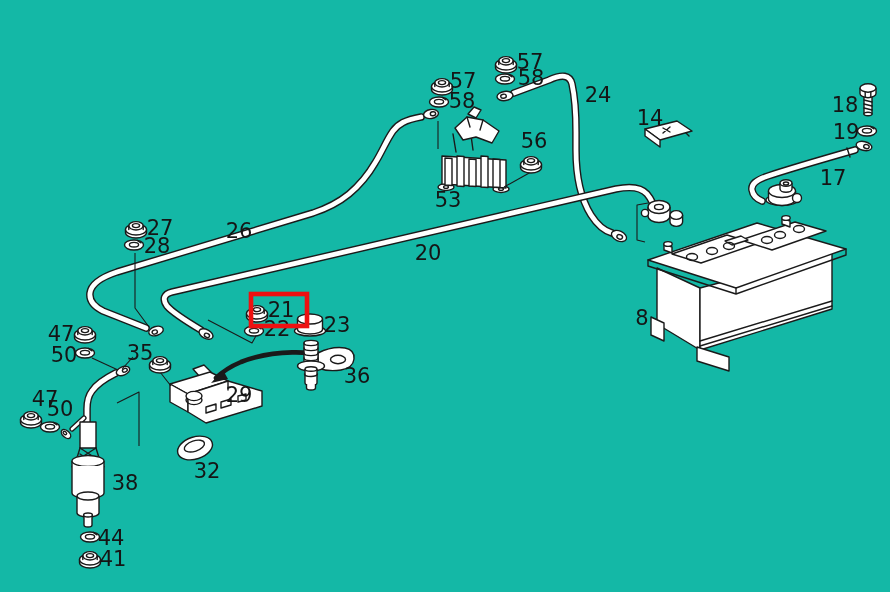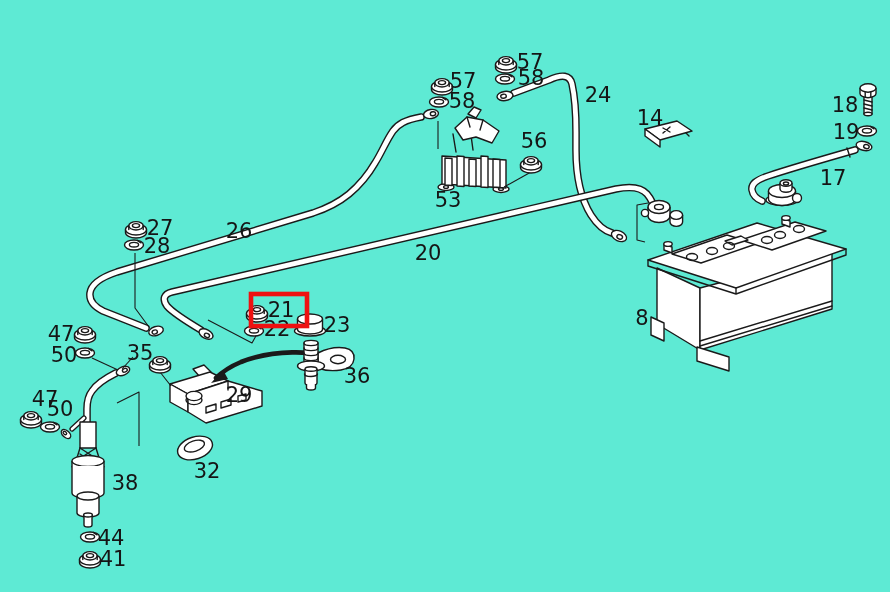--- a/index.html
+++ b/index.html
@@ -1,16 +1,16 @@
 <!DOCTYPE html>
 <html><head>
 <meta charset="utf-8">
 <style>
   html,body{margin:0;padding:0;background:#fff}
-  .stage{position:relative;width:890px;height:592px;background:#5eead4;overflow:hidden}
+  .stage{position:relative;width:890px;height:592px;background:#14b8a6;overflow:hidden}
   svg{display:block}
   .ln{fill:none;stroke:#1a1a1a;stroke-width:1.4;stroke-linecap:round;stroke-linejoin:round}
   .wh{fill:#ffffff;stroke:#1a1a1a;stroke-width:1.4;stroke-linejoin:round}
   .thin{fill:none;stroke:#1a1a1a;stroke-width:1.1;stroke-linejoin:round}
   .cableO{fill:none;stroke:#1a1a1a;stroke-width:7.6;stroke-linejoin:round;stroke-linecap:round}
   .cableI{fill:none;stroke:#ffffff;stroke-width:4.8;stroke-linejoin:round;stroke-linecap:round}
   .wireO{fill:none;stroke:#1a1a1a;stroke-width:5.2;stroke-linecap:round}
   .wireI{fill:none;stroke:#ffffff;stroke-width:2.6;stroke-linecap:round}
   .boldcurve{fill:none;stroke:#1a1a1a;stroke-width:4.6;stroke-linecap:round}
   .plabel{font-family:"DejaVu Sans",sans-serif;font-size:21px;fill:#151515;text-anchor:middle}

